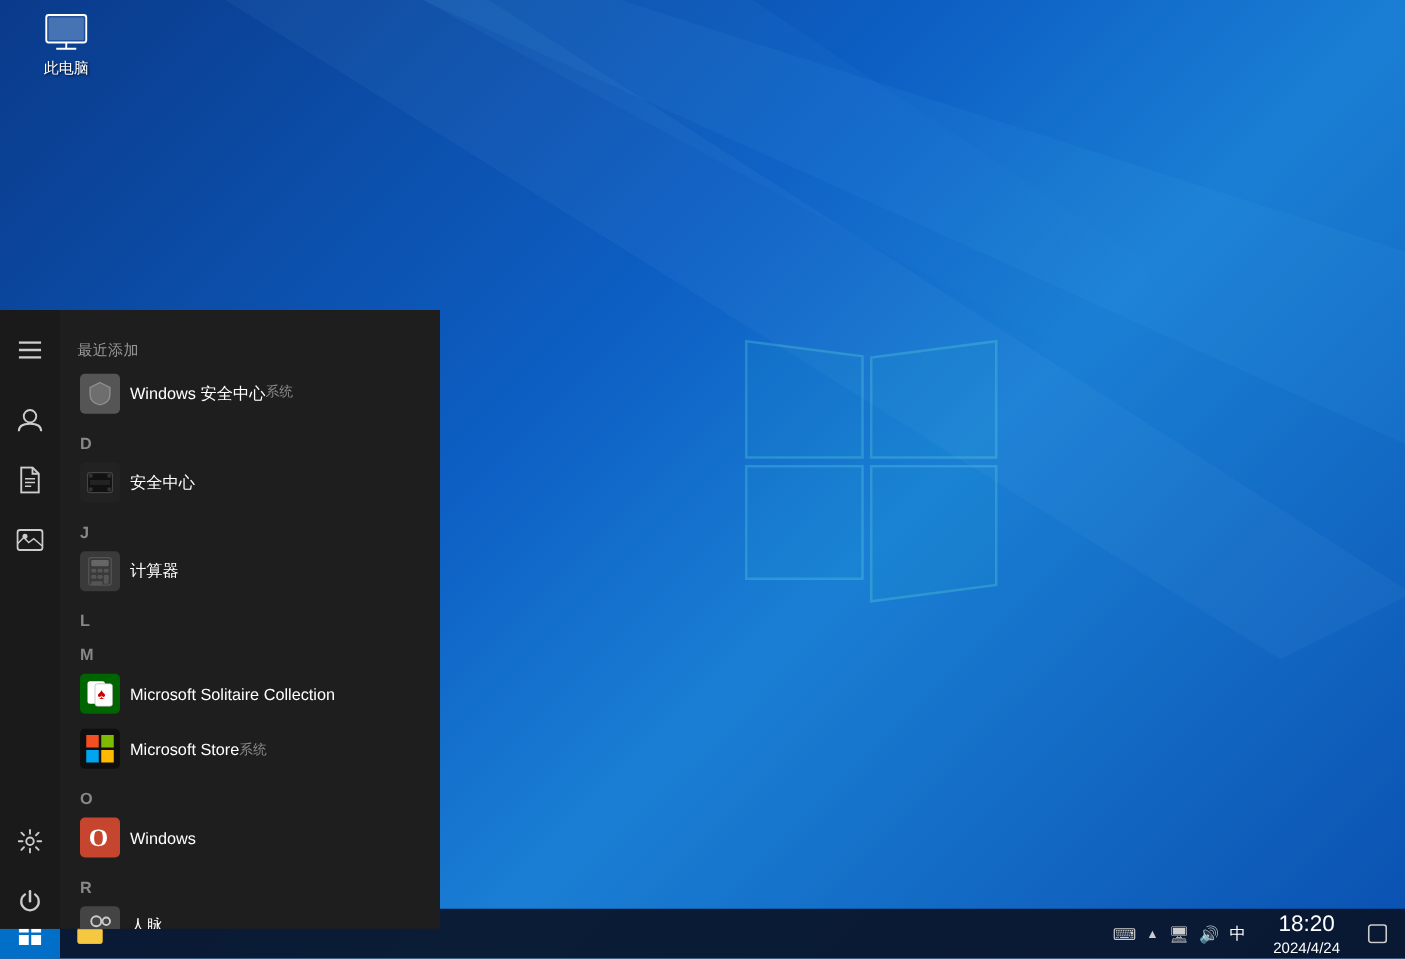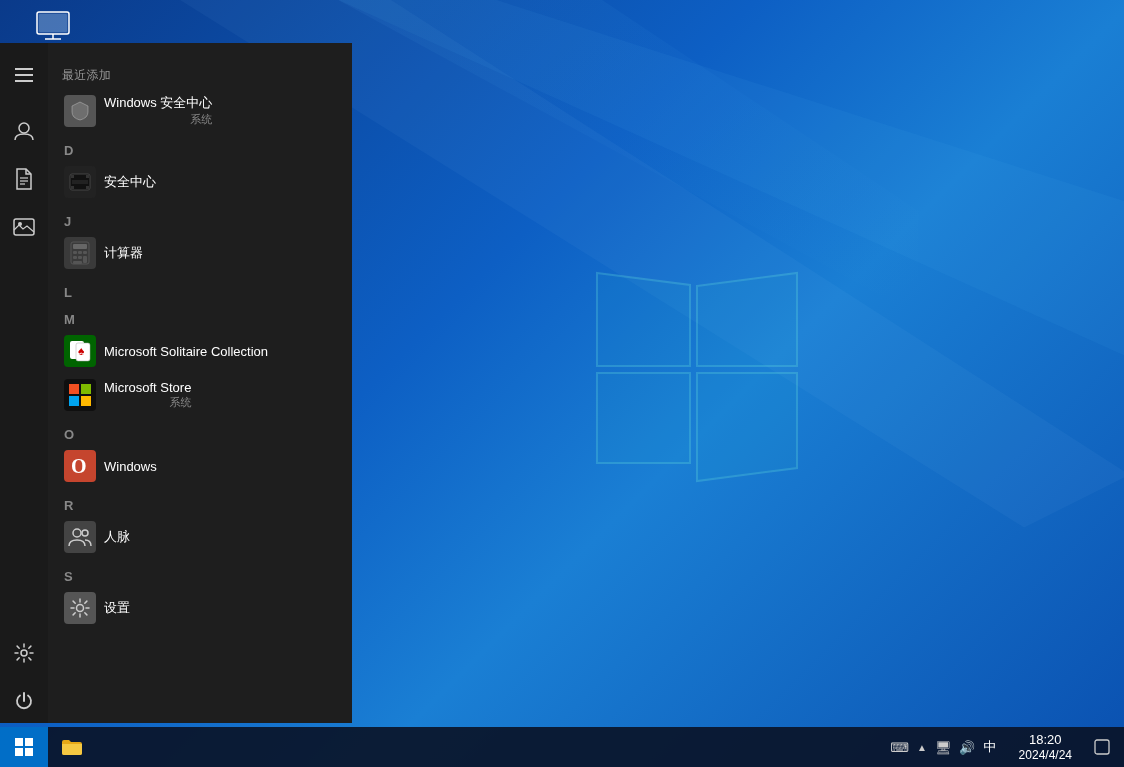--- a/index.html
+++ b/index.html
@@ -108,21 +108,21 @@
     .taskbar-clock {
       display: flex;
       flex-direction: column;
       align-items: center;
       justify-content: center;
       padding: 0 8px;
       cursor: pointer;
       height: 40px;
     }
     .taskbar-clock .time {
-      font-size: 13px;
+      font-size: 18px;
       color: white;
       line-height: 1.2;
     }
     .taskbar-clock .date {
       font-size: 12px;
       color: white;
       line-height: 1.2;
     }
 
     .taskbar-notification {
@@ -132,24 +132,24 @@
       align-items: center;
       justify-content: center;
       cursor: pointer;
       color: white;
       font-size: 16px;
     }
 
     
     #start-menu {
       position: absolute;
-      bottom: 44px;
+      bottom: 24px;
       left: 0;
       width: 352px;
-      height: 680px;
+      height: 495px;
       background: #1e1e1e;
       z-index: 200;
       display: flex;
       flex-direction: column;
     }
 
     .start-menu-sidebar {
       position: absolute;
       left: 0;
       top: 0;
@@ -205,21 +205,21 @@
       display: flex;
       align-items: center;
       justify-content: center;
       flex-shrink: 0;
       font-size: 20px;
       margin-right: 8px;
     }
 
     .menu-item-text {
       display: flex;
-      flex-direction: column;
+      flex-direction: row;
       text-align: right;
     }
     .menu-item-name {
       color: white;
       font-size: 13px;
     }
     .menu-item-sub {
       color: #888;
       font-size: 11px;
     }

